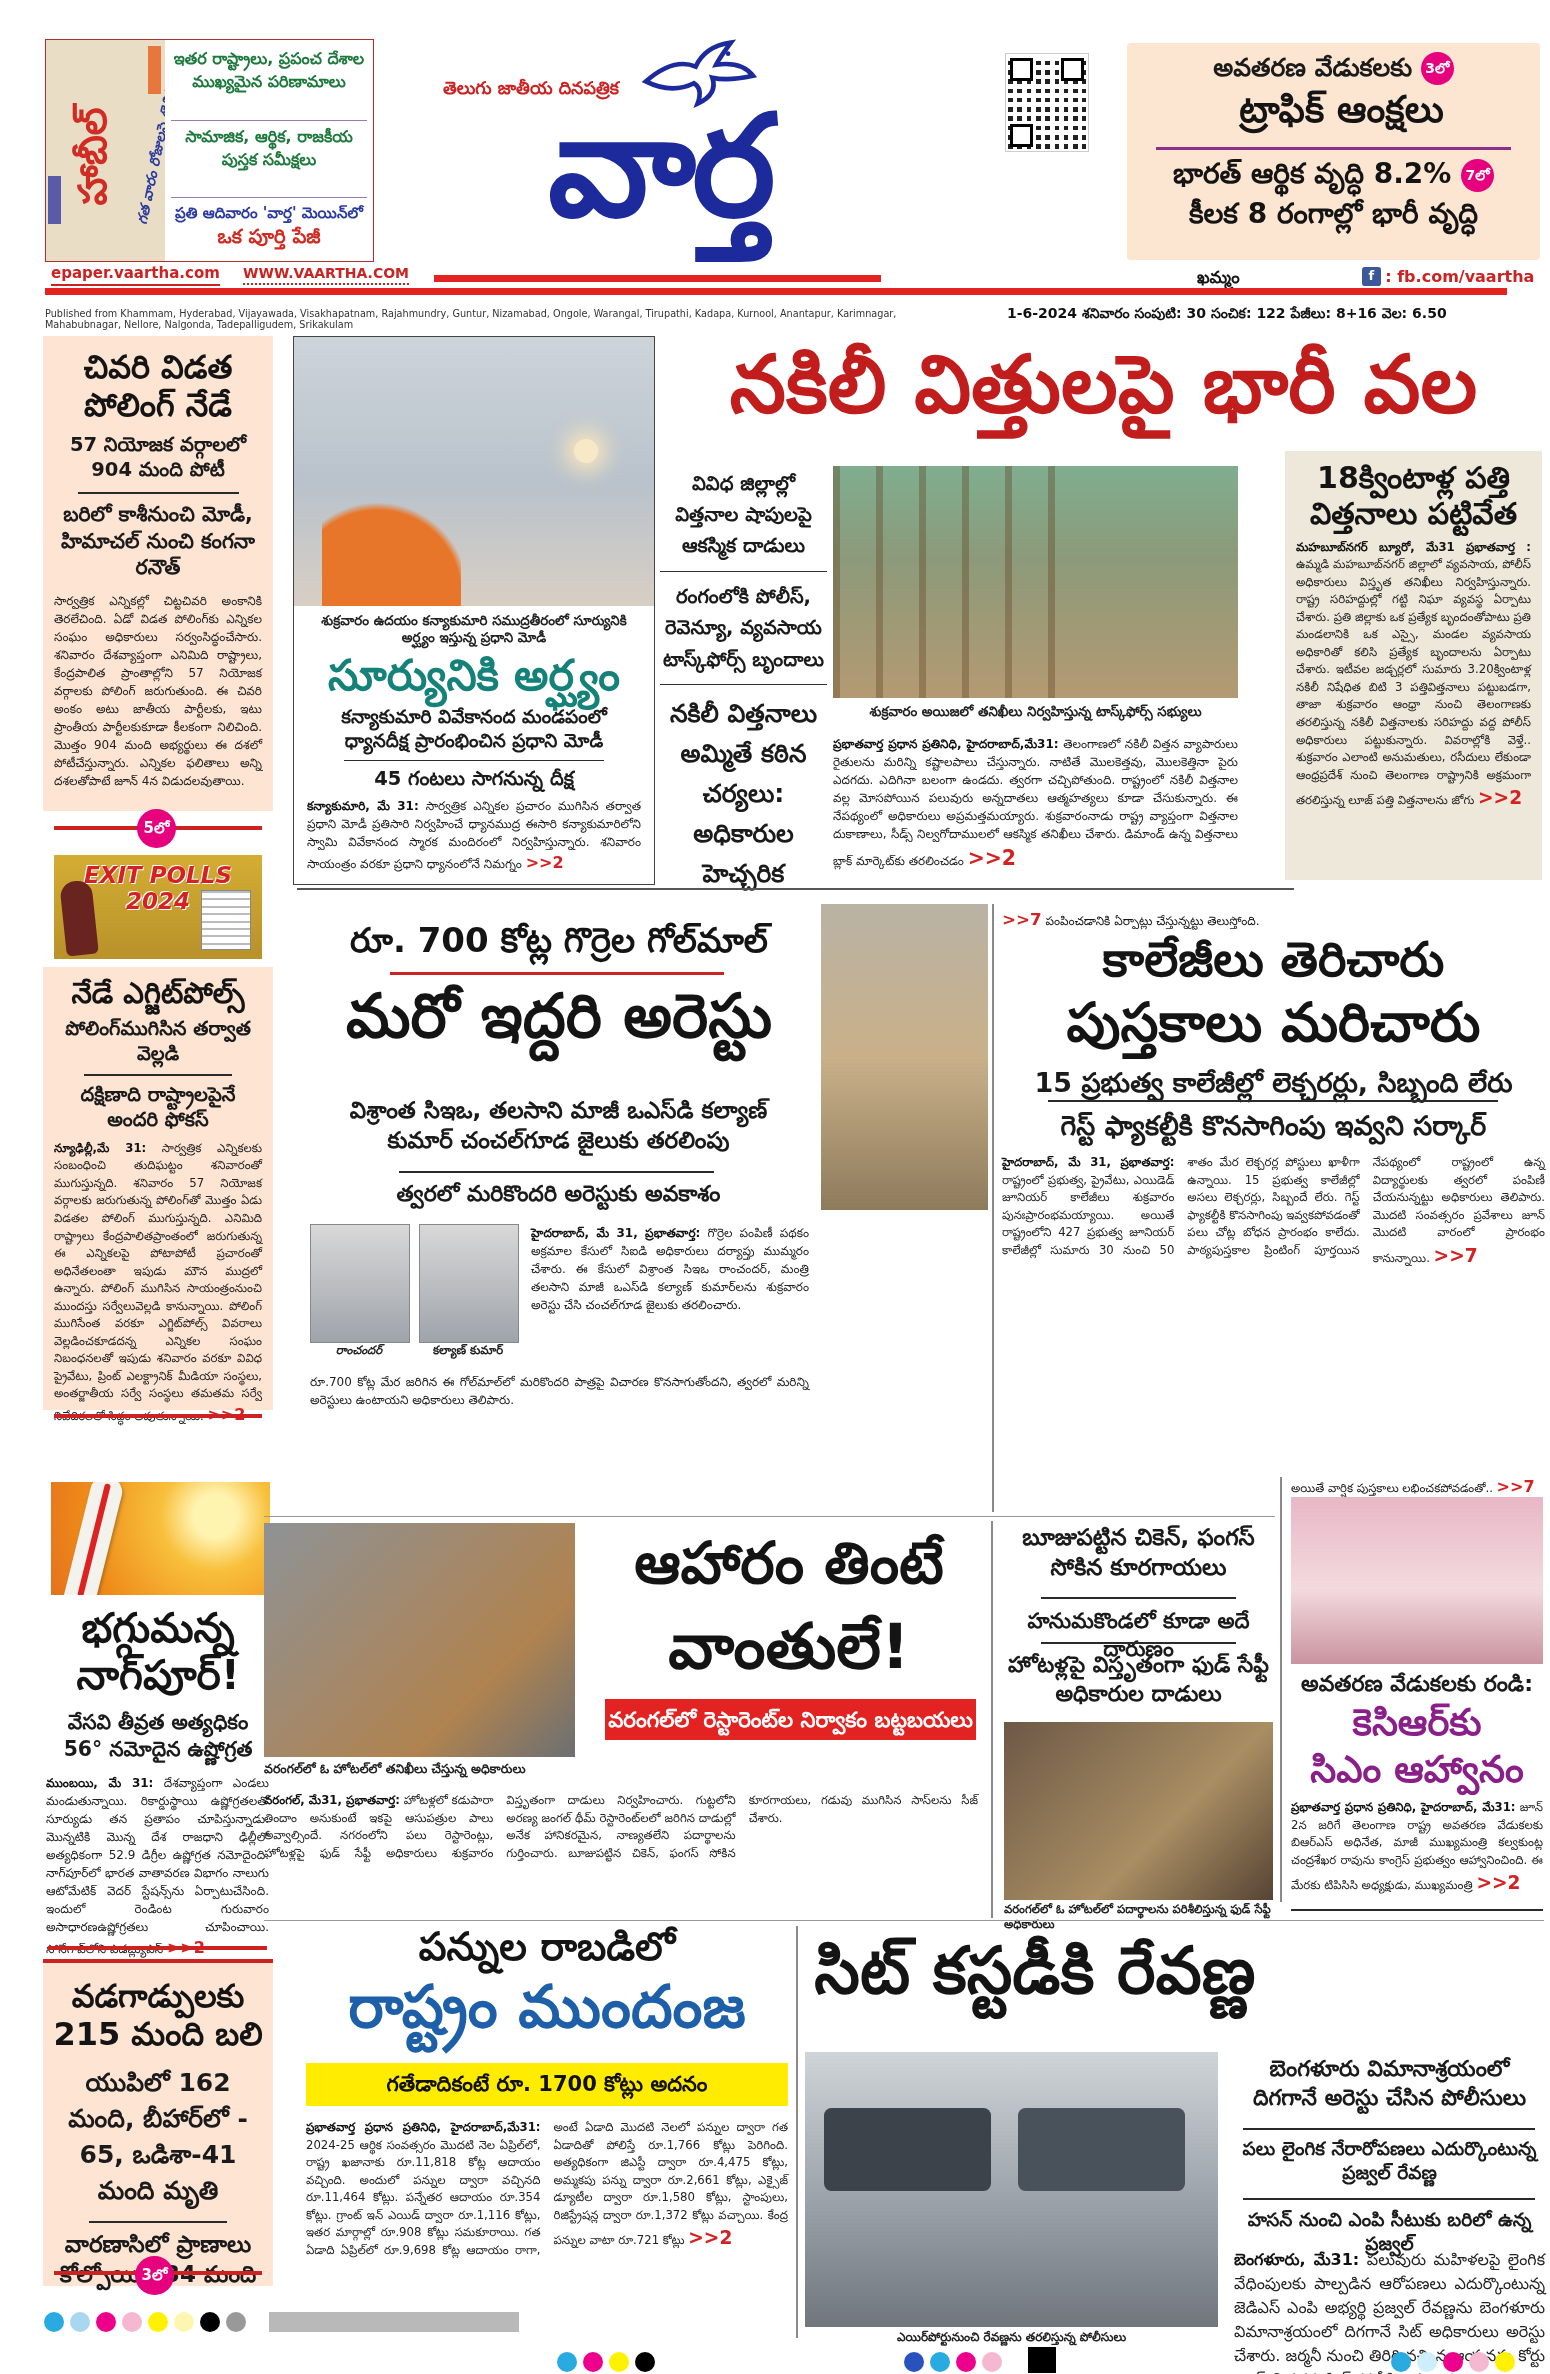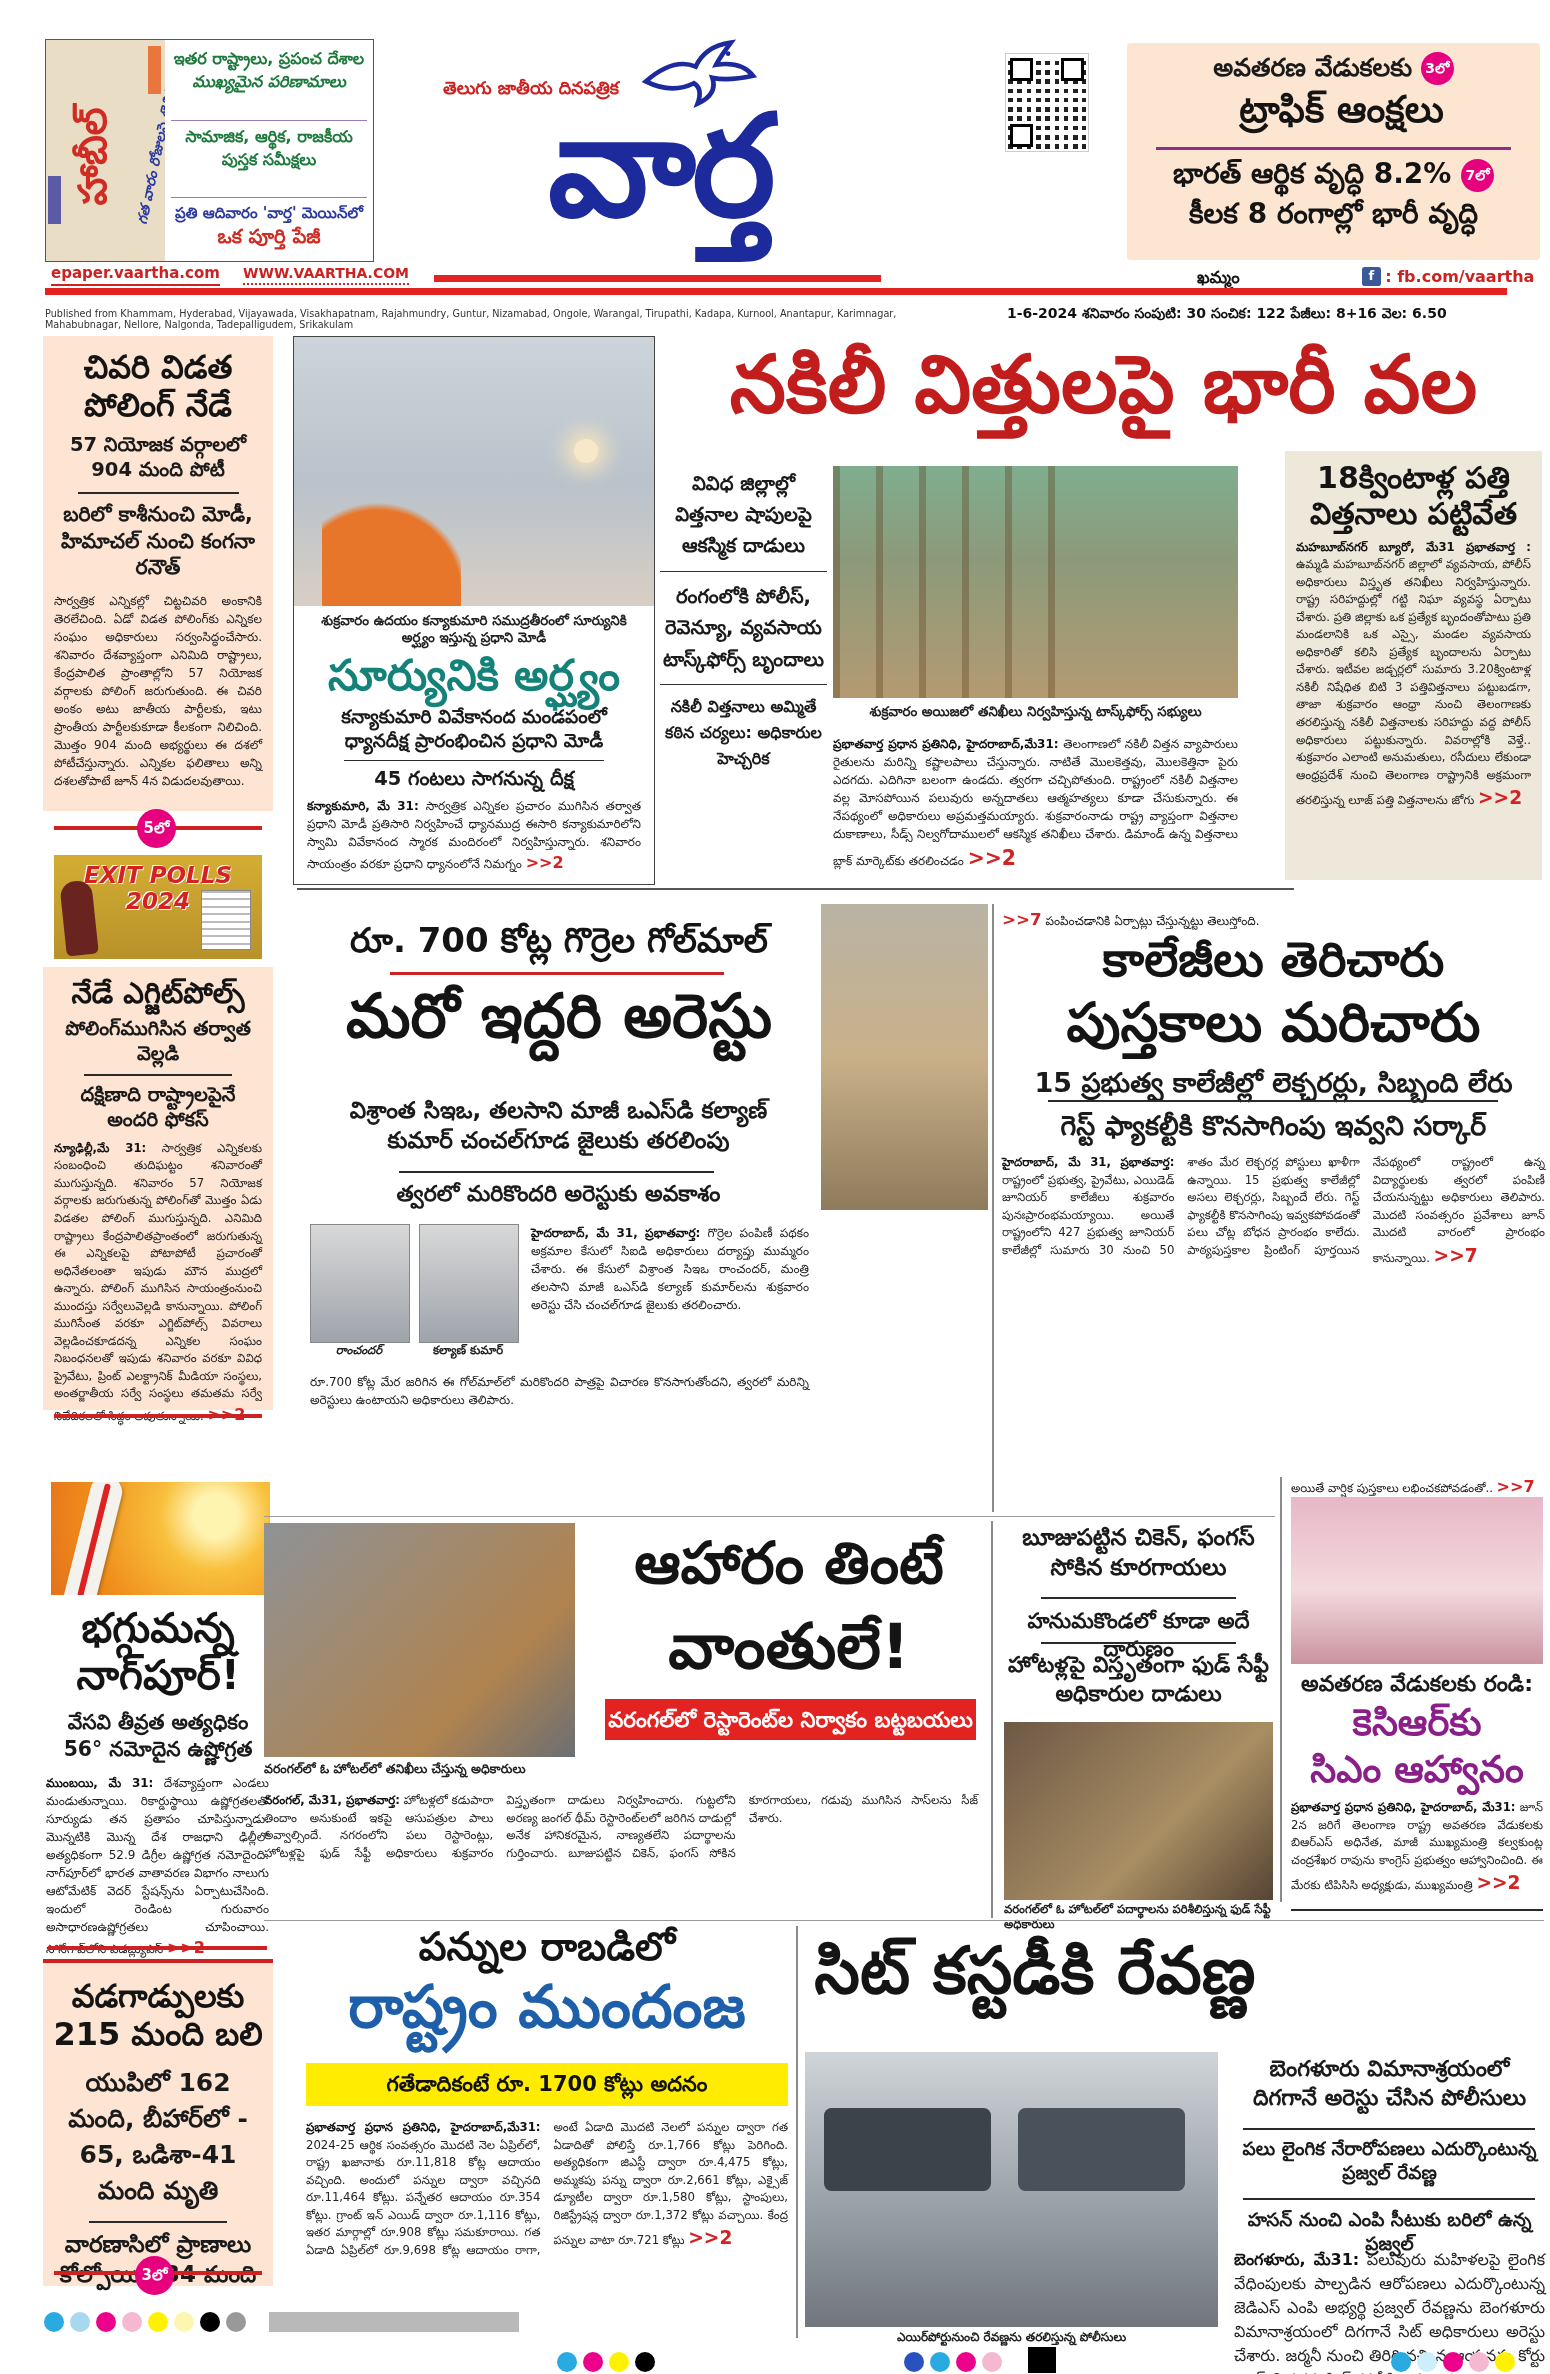--- a/index.html
+++ b/index.html
@@ -59,21 +59,21 @@
   <div class="abs" style="left:45px;top:39px;width:327px;height:221px;border:1.9px solid #b03030;display:flex;">
     <div style="width:119px;background:#e9dec5;position:relative;overflow:hidden;">
       <div class="abs" style="width:13px;height:48px;background:#e8773d;right:3.7px;top:5.6px;"></div>
       <div class="abs" style="width:13px;height:48px;background:#5a5aa8;left:1.9px;bottom:37px;"></div>
       <div class="abs" style="left:-32px;top:89px;transform:rotate(-90deg);font-size:39px;font-weight:bold;color:#d12c23;width:167px;text-align:center;">హాబీల్</div>
       <div class="abs" style="left:26px;top:96px;transform:rotate(-78deg);font-size:14px;font-weight:bold;color:#2b3a9e;width:176px;text-align:center;font-style:italic;">గత వారం రోజులపై టెలిస్కాన్</div>
     </div>
     <div style="flex:1;background:#fff;padding:9.3px 5.6px;display:flex;flex-direction:column;justify-content:space-between;text-align:center;">
       <div>
         <div class="b" style="color:#1d7a3c;font-size:16px;">ఇతర రాష్ట్రాలు, ప్రపంచ దేశాల</div>
-        <div class="b" style="color:#1d7a3c;font-size:16px;font-style:italic;">ముఖ్యమైన పరిణామాలు</div>
+        <div class="b" style="color:#1d7a3c;font-size:16px;">ముఖ్యమైన పరిణామాలు</div>
       </div>
       <div style="border-top:0.9px solid #9a7ab0;padding-top:5.6px;">
         <div class="b" style="color:#1d7a3c;font-size:16px;">సామాజిక, ఆర్థిక, రాజకీయ</div>
         <div class="b" style="color:#1d7a3c;font-size:16px;">పుస్తక సమీక్షలు</div>
       </div>
       <div style="border-top:0.9px solid #9a7ab0;padding-top:5.6px;">
         <div class="b" style="color:#2b3a9e;font-size:15px;">ప్రతి ఆదివారం 'వార్త' మెయిన్‌లో</div>
         <div class="b" style="color:#d12c23;font-size:19.5px;">ఒక పూర్తి పేజీ</div>
       </div>
     </div>
@@ -199,21 +199,21 @@
       <span>సార్వత్రిక ఎన్నికల ప్రచారం ముగిసిన తర్వాత ప్రధాని మోడీ ప్రతిసారి నిర్వహించే ధ్యానముద్ర ఈసారి కన్యాకుమారిలోని స్వామి వివేకానంద స్మారక మందిరంలో నిర్వహిస్తున్నారు. శనివారం సాయంత్రం వరకూ ప్రధాని ధ్యానంలోనే నిమగ్నం</span>
       <span class="more">&gt;&gt;2</span>
     </div>
   </div>
 
   <div class="abs hl" style="left:663px;top:341px;width:881px;font-size:80px;color:#c21d1d;line-height:1.1;">నకిలీ విత్తులపై భారీ వల</div>
 
   <div class="abs" style="left:660px;top:468px;width:167px;">
     <div class="sub" style="font-size:19.5px;line-height:1.6;padding-bottom:9.3px;border-bottom:1.9px solid #333;">వివిధ జిల్లాల్లో విత్తనాల షాపులపై ఆకస్మిక దాడులు</div>
     <div class="sub" style="font-size:19.5px;line-height:1.6;padding:9.3px 0;border-bottom:1.9px solid #333;">రంగంలోకి పోలీస్, రెవెన్యూ, వ్యవసాయ టాస్క్‌ఫోర్స్ బృందాలు</div>
-    <div class="sub" style="font-size:16px;line-height:1.6;padding-top:9.3px;">నకిలీ విత్తనాలు అమ్మితే కఠిన చర్యలు: అధికారుల హెచ్చరిక</div>
+    <div class="sub" style="font-size:25px;line-height:1.6;padding-top:9.3px;">నకిలీ విత్తనాలు అమ్మితే కఠిన చర్యలు: అధికారుల హెచ్చరిక</div>
   </div>
 
   <div class="abs ph-raid" style="left:833px;top:466px;width:405px;height:232px;position:absolute;overflow:hidden;">
     <div class="abs" style="left:0;top:0;width:60%;height:100%;background:repeating-linear-gradient(90deg,rgba(90,60,30,.35) 0 7.4px,transparent 7.4px 43px);"></div>
   </div>
   <div class="abs cap" style="left:833px;top:703px;width:405px;font-size:13.4px;">శుక్రవారం అయిజలో తనిఖీలు నిర్వహిస్తున్న టాస్క్‌ఫోర్స్ సభ్యులు</div>
   <div class="abs bd" style="left:833px;top:735px;width:405px;font-size:12px;">
     <span class="dl">ప్రభాతవార్త ప్రధాన ప్రతినిధి, హైదరాబాద్,మే31:</span>
     <span>తెలంగాణలో నకిలీ విత్తన వ్యాపారులు రైతులను మరిన్ని కష్టాలపాలు చేస్తున్నారు. నాటితే మొలకెత్తవు, మొలకెత్తినా పైరు ఎదగదు. ఎదిగినా బలంగా ఉండదు. త్వరగా చచ్చిపోతుంది. రాష్ట్రంలో నకిలీ విత్తనాల వల్ల మోసపోయిన పలువురు అన్నదాతలు ఆత్మహత్యలు కూడా చేసుకున్నారు. ఈ నేపథ్యంలో అధికారులు అప్రమత్తమయ్యారు. శుక్రవారంనాడు రాష్ట్ర వ్యాప్తంగా విత్తనాల దుకాణాలు, సీడ్స్ నిల్వగోదాములలో ఆకస్మిక తనిఖీలు చేశారు. డిమాండ్ ఉన్న విత్తనాలు బ్లాక్ మార్కెట్‌కు తరలించడం</span>
     <span class="more" style="font-size:20.4px;">&gt;&gt;2</span>

